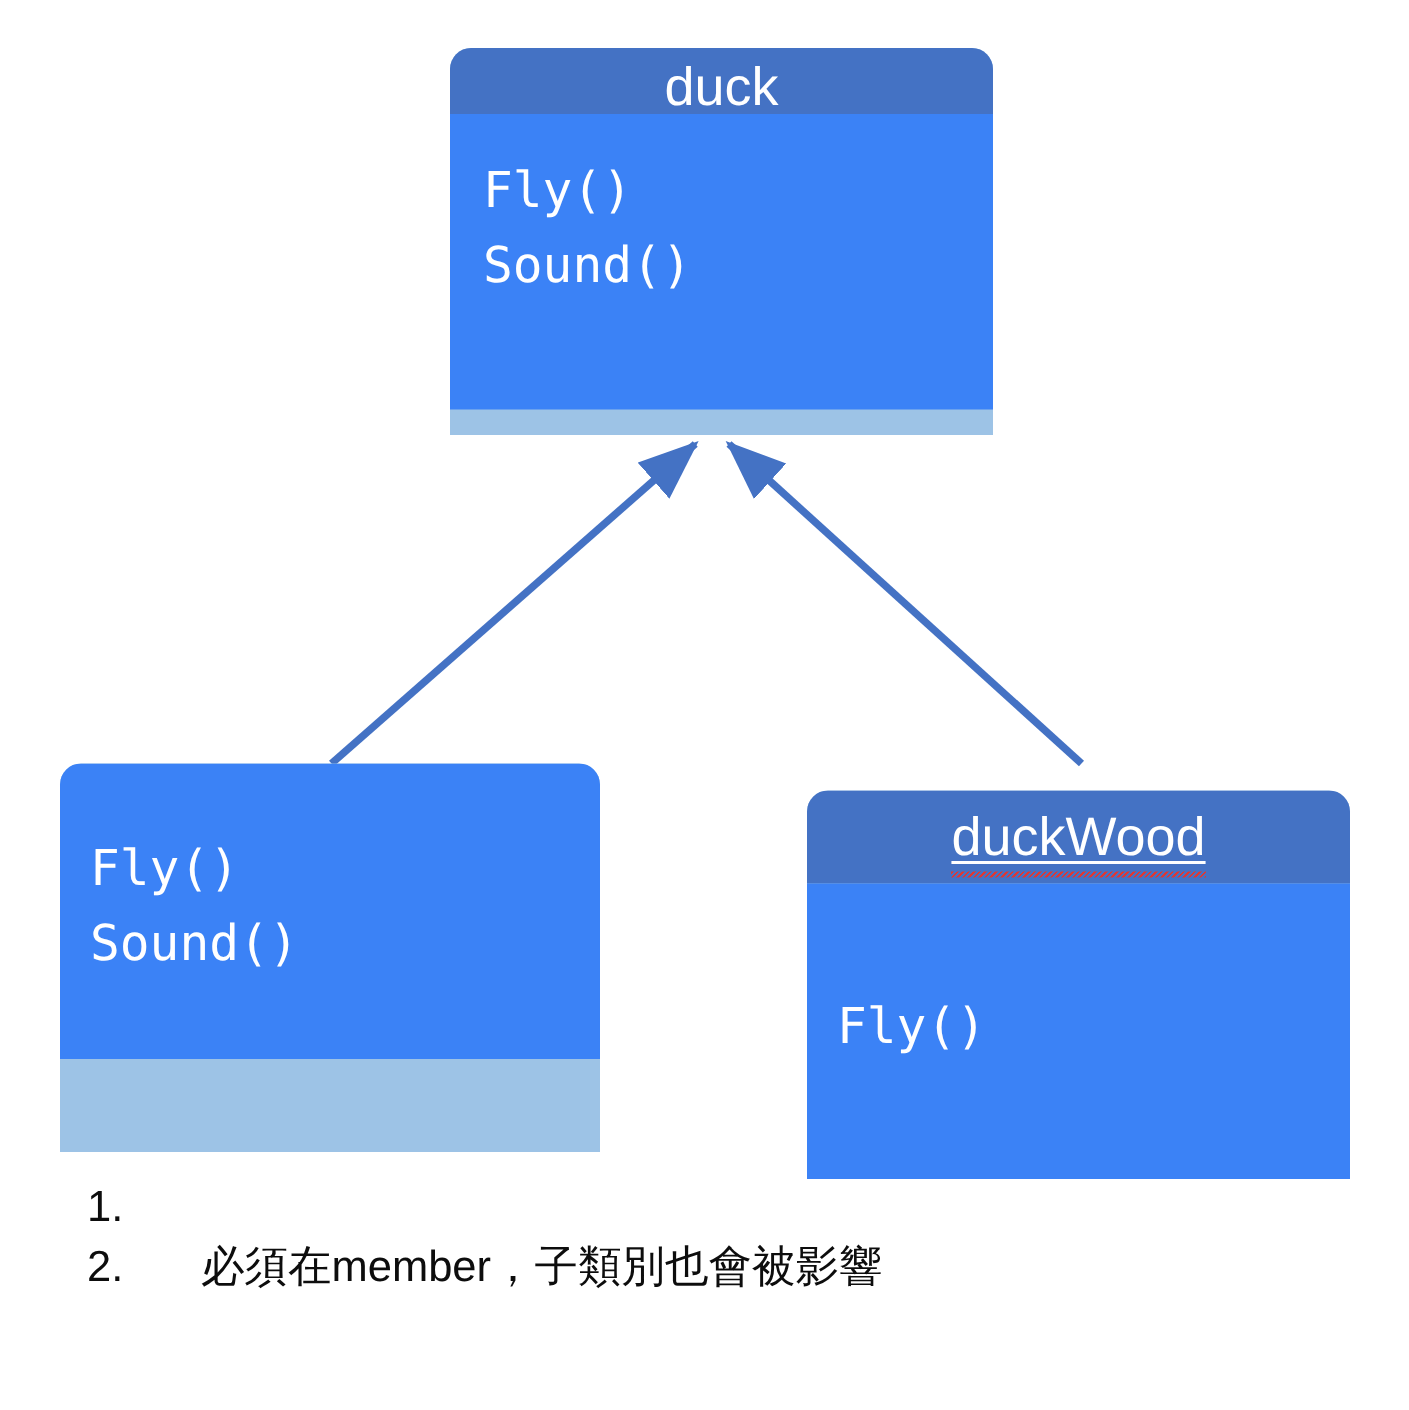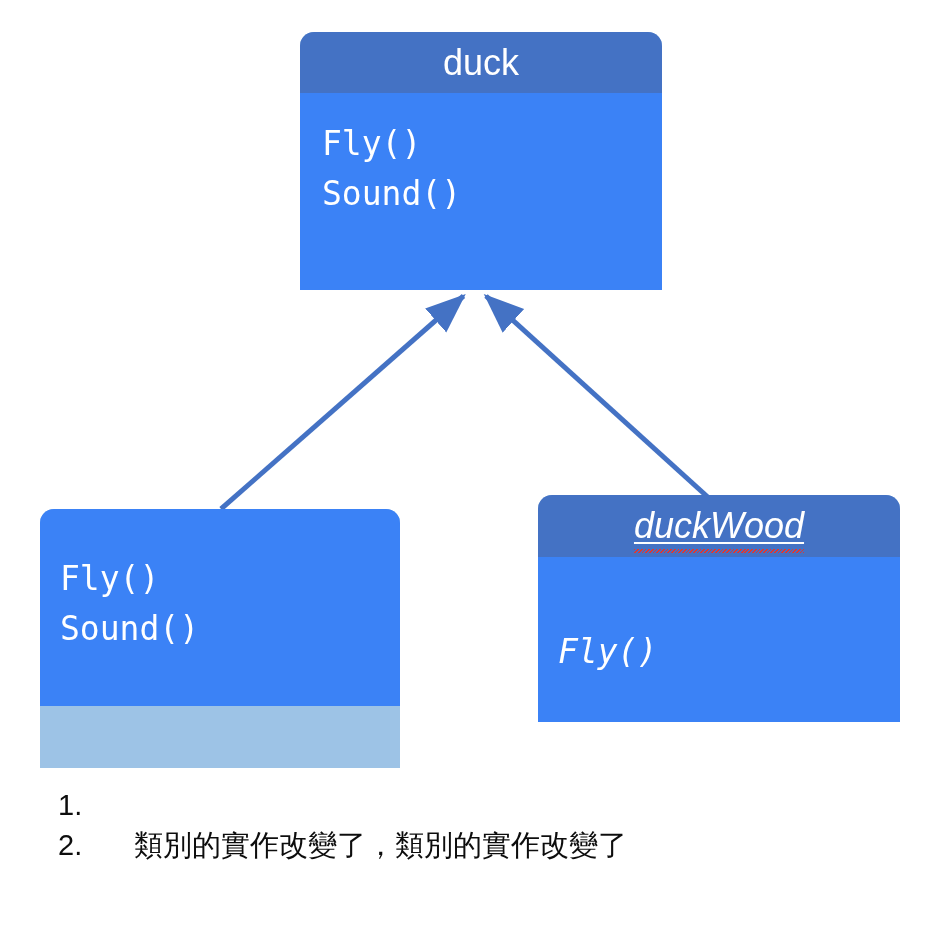--- a/index.html
+++ b/index.html
@@ -130,50 +130,50 @@
     <defs>
       <marker id="arrowhead" markerWidth="9" markerHeight="9" refX="7.4" refY="3.2" orient="auto" markerUnits="strokeWidth">
         <path d="M0,0 L8,3.2 L0,6.4 z" fill="#4472C4"></path>
       </marker>
     </defs>
     <line x1="221" y1="509" x2="463.5" y2="296" stroke="#4472C4" stroke-width="5" marker-end="url(#arrowhead)"></line>
     <line x1="721" y1="509" x2="486" y2="296" stroke="#4472C4" stroke-width="5" marker-end="url(#arrowhead)"></line>
   </svg>
 
   <div class="uml-class" style="left:300px; top:32px; width:362px; height:258px;">
-    <div class="uml-header" style="height:61px;">
+    <div class="uml-header" style="height:44px;align-items:flex-end;">
       <span class="uml-title">duck</span>
     </div>
     <div class="uml-body" style="height:197px; padding:26px 0 0 22px;">
       <div class="uml-methods">Fly()
 Sound()</div>
     </div>
   </div>
 
   <div class="uml-class" style="left:40px; top:509px; width:360px; height:259px;">
     <div class="uml-body" style="height:197px; padding:45px 0 0 20px;">
       <div class="uml-methods">Fly()
 Sound()</div>
     </div>
   </div>
 
-  <div class="uml-class" style="left:538px; top:495px; width:362px; height:227px;font-style:italic;">
+  <div class="uml-class" style="left:538px; top:527px; width:362px; height:259px;">
     <div class="uml-header" style="height:62px;">
       <span class="uml-title underlined misspelled">duckWood</span>
     </div>
     <div class="uml-body" style="height:197px; padding:70px 0 0 20px;">
       <div class="uml-methods">Fly()</div>
     </div>
   </div>
 
   <div class="notes">
     <div class="note-row">
       <div class="note-num">1.</div>
     </div>
     <div class="note-row">
       <div class="note-num">2.</div>
       <div class="note-text">
-        <span class="cont">類別的實作改變了，類別的實作改變了</span>
+        <span class="cont">必須在member，子類別也會被影響</span>
       </div>
     </div>
   </div>
 
 </div>
 
 </body></html>

